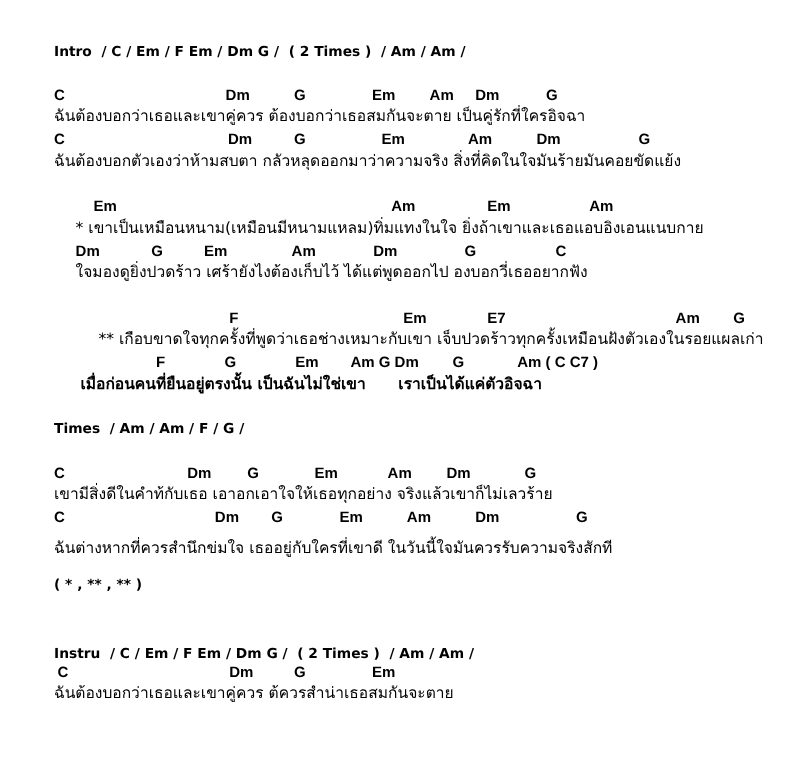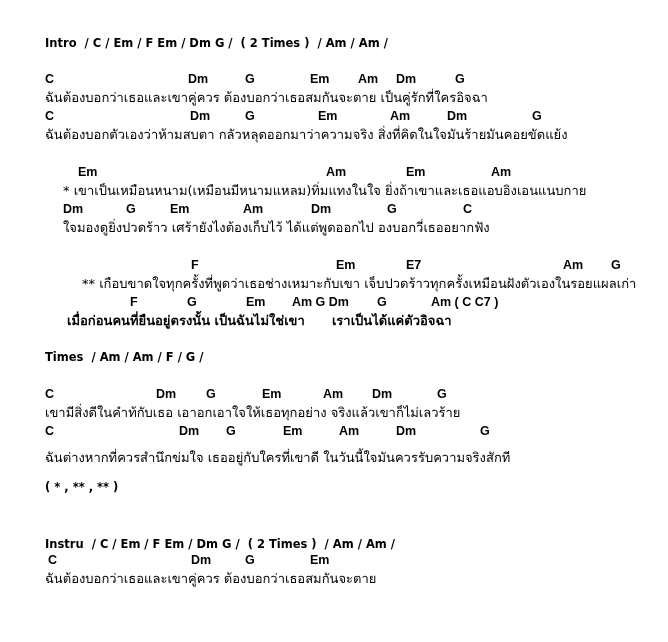--- a/index.html
+++ b/index.html
@@ -98,13 +98,13 @@
 <div class="ln hdr" style="left:45px; top:479px;">( * , ** , ** )</div>
 
 <div class="ln hdr" style="left:45px; top:536px;">Instru  / C / Em / F Em / Dm G /  ( 2 Times )  / Am / Am /</div>
 
 <div class="row" style="top:552px;">
     <span class="chord" style="left: 48px; top: 0px;">C</span>
     <span class="chord" style="left: 191px; top: 0px;">Dm</span>
     <span class="chord" style="left: 245px; top: 0px;">G</span>
     <span class="chord" style="left: 310px; top: 0px;">Em</span>
   </div>
-<div class="ln lyric" style="left:45px; top:571px;">ฉันต้องบอกว่าเธอและเขาคู่ควร ต้องบอกว่าเธอสมกันจะตาย</div>
+<div class="ln lyric" style="left:45px; top:571px;">ฉันต้องบอกว่าเธอและเขาคู่ควร ต้ควรสำน่าเธอสมกันจะตาย</div>
 
 </body></html>

